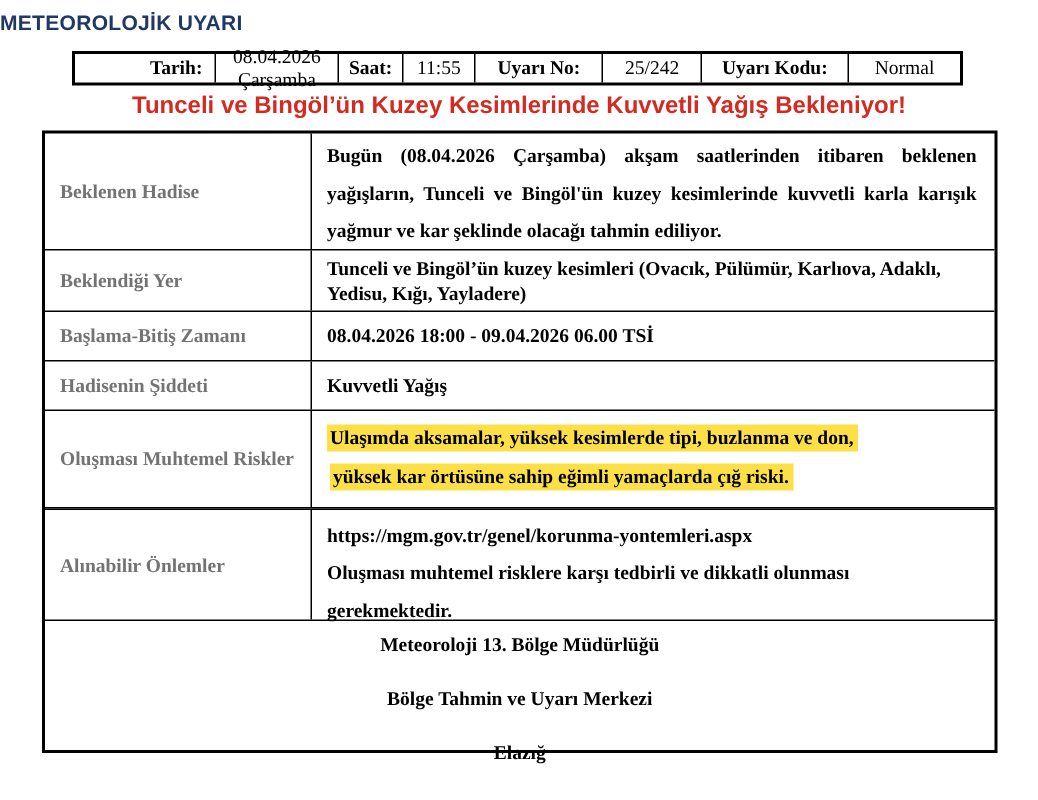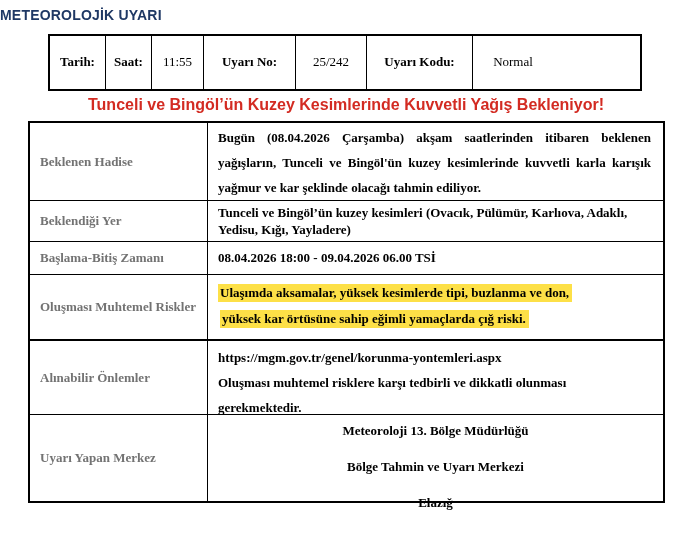--- a/index.html
+++ b/index.html
@@ -21,23 +21,24 @@
     font-weight: bold;
     font-size: 14px;
     letter-spacing: 0.2px;
     color: #1f3864;
   }
 
   
   .header-table {
     margin: 11px 0 0 48px;
     width: 594px;
-    height: 57px;
+    height: 23px;
     display: flex;
     border: 2px solid #000;
+    padding-left: 42px;
   }
   .header-table .hcell {
     display: flex;
     flex-direction: column;
     align-items: center;
     justify-content: center;
     border-right: 1px solid #000;
     font-size: 13px;
     line-height: 1.15;
     text-align: center;
@@ -126,20 +127,24 @@
     gap: 20px;
   }
 </style>
 </head>
 <body>
 
 <div class="doc-title">METEOROLOJİK UYARI</div>
 
 <div class="header-table">
   <div class="hcell lbl w-tarih">Tarih:</div>
+  <div class="hcell w-date">
+    <span>08.04.2026</span>
+    <span>Çarşamba</span>
+  </div>
   <div class="hcell lbl w-saat">Saat:</div>
   <div class="hcell w-time">11:55</div>
   <div class="hcell lbl w-uyno">Uyarı No:</div>
   <div class="hcell w-no">25/242</div>
   <div class="hcell lbl w-kod">Uyarı Kodu:</div>
   <div class="hcell w-normal">Normal</div>
 </div>
 
 <div class="headline">Tunceli ve Bingöl’ün Kuzey Kesimlerinde Kuvvetli Yağış Bekleniyor!</div>
 
@@ -153,39 +158,42 @@
   <div class="trow row-yer">
     <div class="tlabel">Beklendiği Yer</div>
     <div class="tvalue v-center">Tunceli ve Bingöl’ün kuzey kesimleri (Ovacık, Pülümür, Karlıova, Adaklı, Yedisu, Kığı, Yayladere)</div>
   </div>
 
   <div class="trow row-zaman">
     <div class="tlabel">Başlama-Bitiş Zamanı</div>
     <div class="tvalue v-center">08.04.2026 18:00 - 09.04.2026 06.00 TSİ</div>
   </div>
 
+  <div class="trow row-siddet">
+    <div class="tlabel">Hadisenin Şiddeti</div>
+    <div class="tvalue v-center">Kuvvetli Yağış</div>
+  </div>
 
   <div class="trow row-riskler">
     <div class="tlabel">Oluşması Muhtemel Riskler</div>
     <div class="tvalue">
       <div><span class="hl">Ulaşımda aksamalar, yüksek kesimlerde tipi, buzlanma ve don,</span></div>
       <div><span class="hl hl-line2">yüksek kar örtüsüne sahip eğimli yamaçlarda çığ riski.</span></div>
     </div>
   </div>
 
   <div class="trow row-onlemler thick-top">
     <div class="tlabel">Alınabilir Önlemler</div>
     <div class="tvalue">
       <div>https://mgm.gov.tr/genel/korunma-yontemleri.aspx</div>
       <div>Oluşması muhtemel risklere karşı tedbirli ve dikkatli olunması gerekmektedir.</div>
     </div>
   </div>
 
   <div class="trow row-merkez">
-    <div class="tlabel">Uyarı Yapan Merkez</div>
     <div class="tvalue">
       <div>Meteoroloji 13. Bölge Müdürlüğü</div>
       <div>Bölge Tahmin ve Uyarı Merkezi</div>
       <div>Elazığ</div>
     </div>
   </div>
 
 </div>
 
 </body></html>

